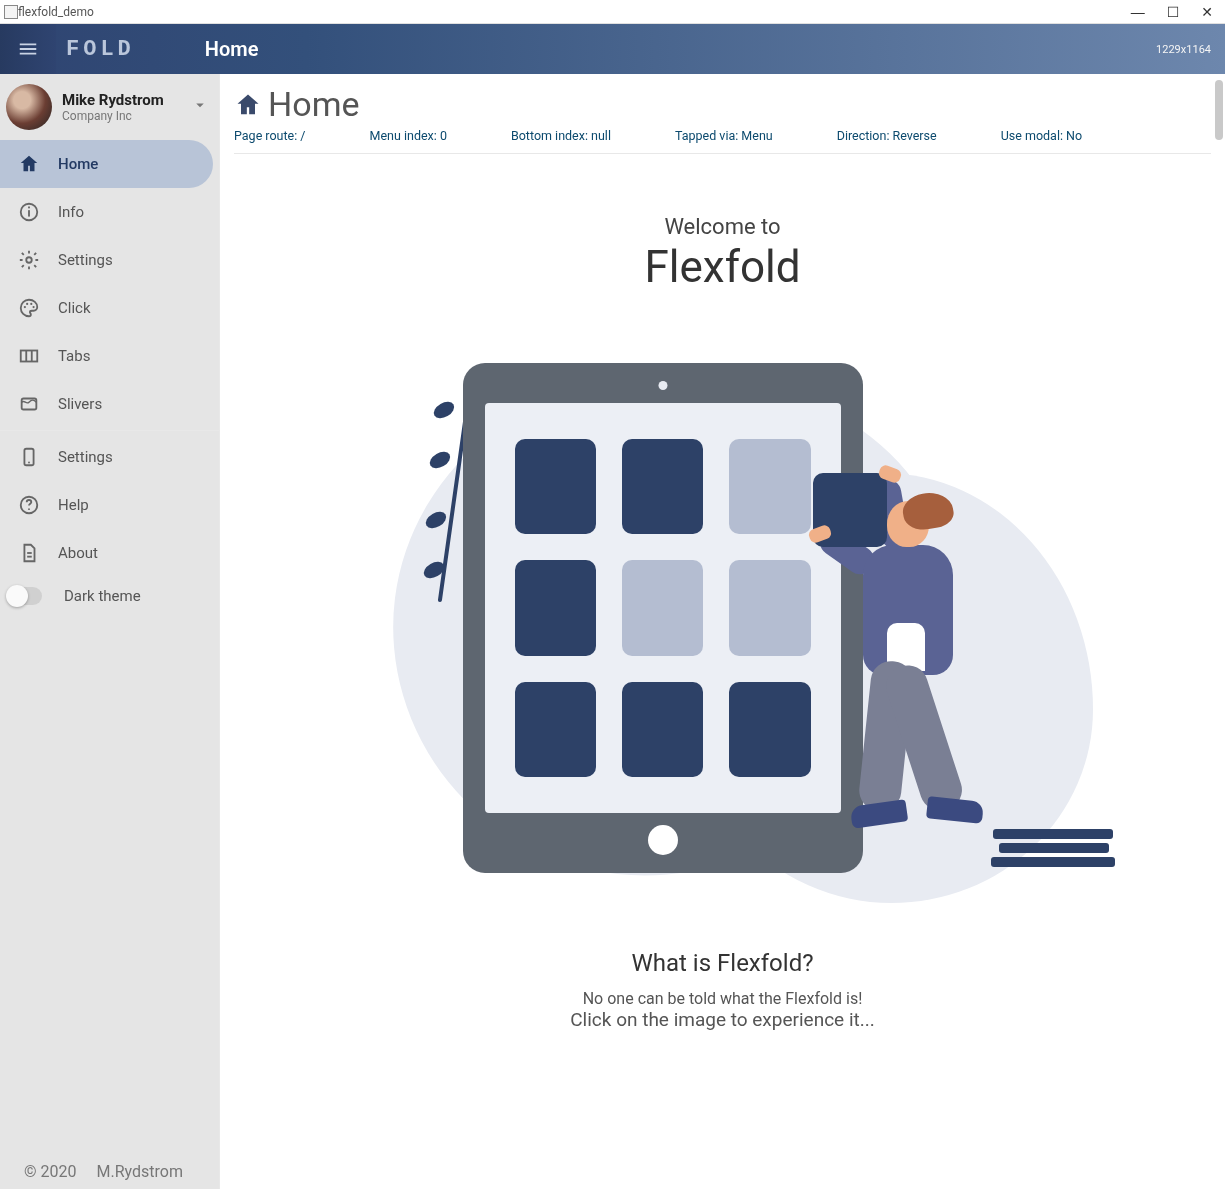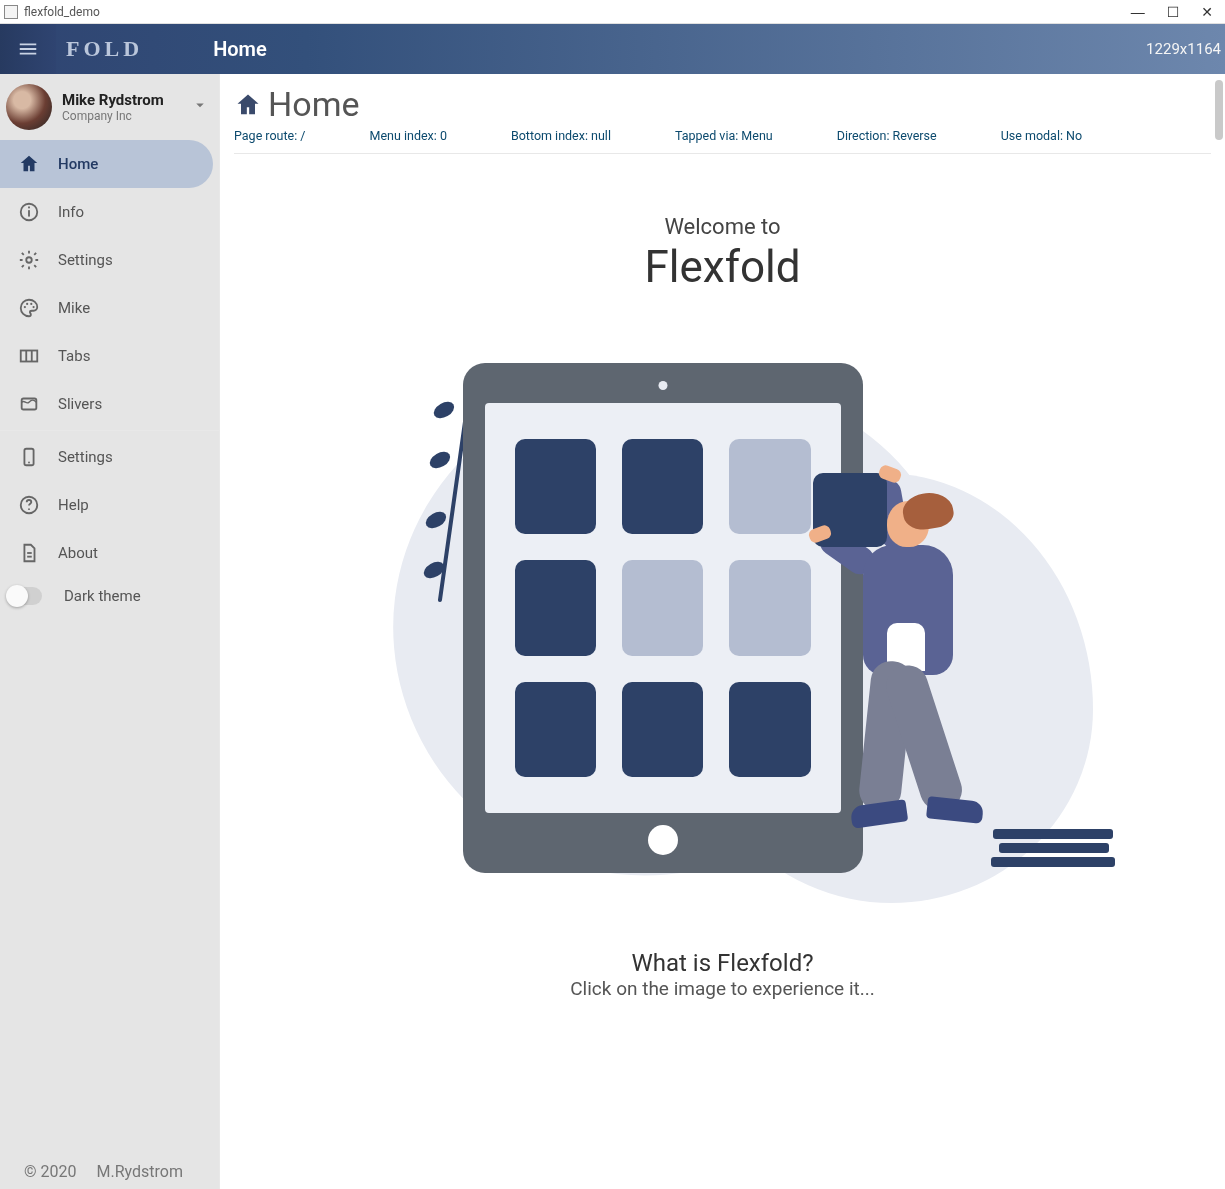--- a/index.html
+++ b/index.html
@@ -1,29 +1,29 @@
 <!DOCTYPE html>
 <html><head>
 <meta charset="utf-8">
 <style>
   * { box-sizing: border-box; margin: 0; padding: 0; }
   html, body { width: 1225px; height: 1189px; font-family: -apple-system, BlinkMacSystemFont, "Segoe UI", Roboto, Arial, sans-serif; background:#fff; color:#333; overflow:hidden;}
   
   .titlebar { height:24px; display:flex; align-items:center; justify-content:space-between; padding:0 4px; font-size:12px; color:#555; border-bottom:1px solid #e0e0e0; }
-  .titlebar-left { display:flex; align-items:center; gap:6px; }
+  .titlebar-left { display:flex; align-items:center; }
   .titlebar-icon { width:14px; height:14px; border:1px solid #888; background:#f4f4f4; }
   .titlebar-buttons { display:flex; gap:22px; align-items:center; padding-right:8px;}
   .titlebar-buttons span { font-size:14px; color:#333; cursor:pointer; font-family: "Segoe UI Symbol", sans-serif;}
   
   .appbar { height:50px; background: linear-gradient(90deg, #2f4471 0%, #33507b 25%, #6d87ad 100%); display:flex; align-items:center; color:#fff; }
   .menu-btn { width:56px; height:50px; background:linear-gradient(90deg,#273a60,#2f4471); display:flex; align-items:center; justify-content:center; cursor:pointer;}
   .menu-btn svg { width:22px; height:22px; }
-  .logo { margin-left:10px; font-weight:900; letter-spacing:4px; font-size:22px; color:#bac6db; font-family: Liberation Serif, serif;}
+  .logo { margin-left:10px; font-weight:900; letter-spacing:4px; font-size:22px; color:#bac6db; font-family: Liberation Mono, monospace;}
   .appbar-title { margin-left:70px; font-size:20px; font-weight:600; }
-  .appbar-dim { margin-left:auto; margin-right:4px; font-size:15px; color:#f5f5f5; }
+  .appbar-dim { margin-left:auto; margin-right:14px; font-size:11px; color:#f5f5f5; }
   
   .body { display:flex; height:calc(100% - 74px); }
   
   .sidebar { width:220px; border-right:1px solid #e8e8e8; display:flex; flex-direction:column; background:#e5e5e5;}
   .user-row { display:flex; align-items:center; padding:10px 10px 10px 6px; gap:10px; cursor:pointer;}
   .avatar { width:46px; height:46px; border-radius:50%; background: radial-gradient(circle at 35% 35%, #d8b9a4 20%, #6b3e33 55%, #222 100%); }
   .user-text { flex:1; }
   .user-name { font-weight:700; font-size:15px; color:#222;}
   .user-sub { font-size:12px; color:#777;}
   .chev-down { color:#777; }
@@ -162,21 +162,21 @@
       <div class="nav-item">
         <span class="icn">
             <svg viewBox="0 0 24 24" width="22" height="22">
               <path fill="none" stroke="currentColor" stroke-width="2" d="M12 3a9 9 0 100 18c1.5 0 2-1 2-2s-1-1.5-1-2.5 1-1.5 2-1.5h2a4 4 0 004-4c0-4.4-4-8-9-8z"></path>
               <circle cx="7.5" cy="11" r="1.2" fill="currentColor"></circle>
               <circle cx="10" cy="7.5" r="1.2" fill="currentColor"></circle>
               <circle cx="14.5" cy="7.5" r="1.2" fill="currentColor"></circle>
               <circle cx="17" cy="11" r="1.2" fill="currentColor"></circle>
             </svg>
           </span>
-        <span>Mike</span>
+        <span>Click</span>
       </div>
       <div class="nav-item">
         <span class="icn">
             <svg viewBox="0 0 24 24" width="22" height="22">
               <rect x="3" y="6" width="18" height="12" fill="none" stroke="currentColor" stroke-width="2"></rect>
               <line x1="9" y1="6" x2="9" y2="18" stroke="currentColor" stroke-width="2"></line>
               <line x1="15" y1="6" x2="15" y2="18" stroke="currentColor" stroke-width="2"></line>
             </svg>
           </span>
         <span>Tabs</span>
@@ -303,16 +303,17 @@
         <div class="books">
           <div class="book"></div>
             <div class="book b2"></div>
             <div class="book b3"></div>
         </div>
       </div>
     </div>
 
     <div class="what">
       <div class="what-title">What is Flexfold?</div>
+      <div class="what-line">No one can be told what the Flexfold is!</div>
       <div class="what-line2">Click on the image to experience it...</div>
     </div>
   </div>
 </div>
 
 </body></html>

